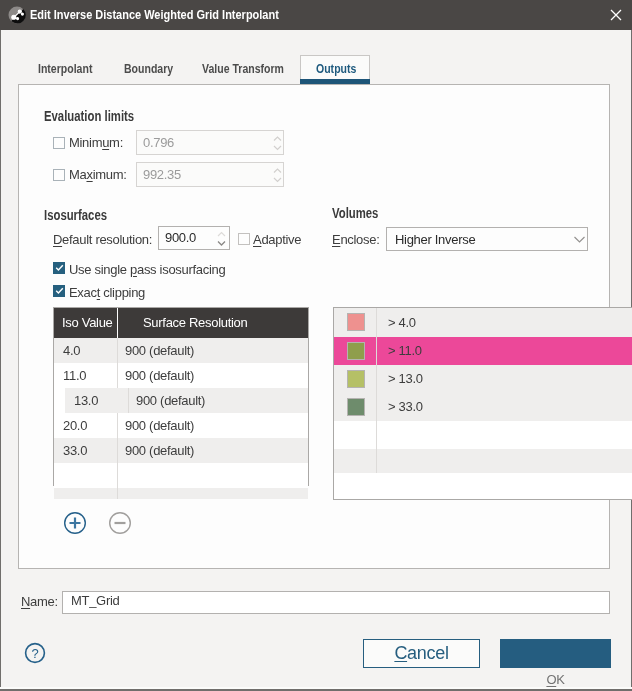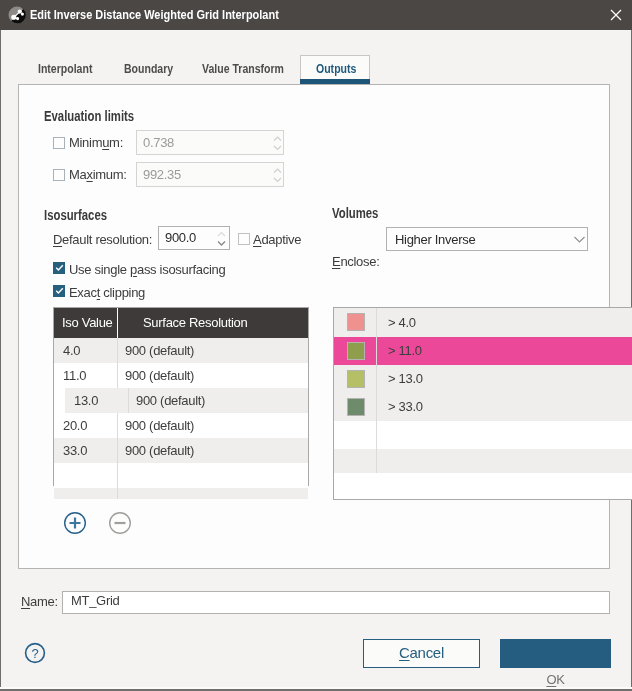--- a/index.html
+++ b/index.html
@@ -55,21 +55,21 @@
 
 <div class="abs" style="left:18px;top:84px;width:592px;height:485px;background:#fdfdfd;border:1px solid #b6b4b2;"></div>
 
 <div class="abs" style="left:300px;top:79px;width:70px;height:5px;background:#1d5578;"></div>
 
 <div class="hdr" style="left:44px;top:109px;">Evaluation limits</div>
 
 <div class="cb" style="left:53px;top:137px;"></div>
 <div class="lbl" style="left:69px;top:136px;">Minim<u>u</u>m:</div>
 <div class="inputdis" style="left:136px;top:130px;width:148px;height:25px;"></div>
-<div class="lbl" style="left:143px;top:136px;color:#9b9b9b;">0.738</div>
+<div class="lbl" style="left:143px;top:136px;color:#9b9b9b;">0.796</div>
 <svg class="abs" style="left:273px;top:134px;" width="9" height="18" viewBox="0 0 9 18">
   <path d="M1 6.5 L4.5 3 L8 6.5" stroke="#d2d0ce" stroke-width="1.2" fill="none"></path>
   <path d="M1 12 L4.5 15.5 L8 12" stroke="#d2d0ce" stroke-width="1.2" fill="none"></path>
 </svg>
 
 <div class="cb" style="left:53px;top:169px;"></div>
 <div class="lbl" style="left:69px;top:168px;">Ma<u>x</u>imum:</div>
 <div class="inputdis" style="left:136px;top:162px;width:148px;height:25px;"></div>
 <div class="lbl" style="left:143px;top:168px;color:#9b9b9b;">992.35</div>
 <svg class="abs" style="left:273px;top:166px;" width="9" height="18" viewBox="0 0 9 18">
@@ -94,21 +94,21 @@
 </svg>
 <div class="lbl" style="left:69px;top:263px;">Use single <u>p</u>ass isosurfacing</div>
 
 <div class="cbc" style="left:53px;top:285px;"></div>
 <svg class="abs" style="left:55px;top:287px;" width="9" height="8" viewBox="0 0 9 8">
   <path d="M1.2 3.8 L3.4 6 L7.8 1.2" stroke="#ffffff" stroke-width="1.4" fill="none"></path>
 </svg>
 <div class="lbl" style="left:69px;top:286px;">Exac<u>t</u> clipping</div>
 
 <div class="hdr" style="left:332px;top:206px;">Volumes</div>
-<div class="lbl" style="left:332px;top:233px;margin-top:22px;"><u>E</u>nclose:</div>
+<div class="lbl" style="left:332px;top:233px;"><u>E</u>nclose:</div>
 <div class="inputbox" style="left:386px;top:227px;width:202px;height:24px;"></div>
 <div class="lbl" style="left:395px;top:233px;color:#2b2b2b;">Higher Inverse</div>
 <svg class="abs" style="left:573px;top:234px;" width="13" height="10" viewBox="0 0 13 10">
   <path d="M1.5 3 L6.5 8 L11.5 3" stroke="#949290" stroke-width="1.2" fill="none"></path>
 </svg>
 
 <div class="abs" style="left:53px;top:307px;width:256px;height:179px;border:1px solid #aaa8a6;background:#ffffff;">
   <div style="height:30px;background:#3d3a39;position:relative;">
     <div class="lbl" style="left:8px;top:8px;color:#ffffff;">Iso Value</div>
     <div style="position:absolute;left:63px;top:0;width:1px;height:30px;background:#fdfdfd;"></div>
@@ -188,15 +188,15 @@
 <div class="lbl" style="left:21px;top:595px;"><u>N</u>ame:</div>
 <div class="inputbox" style="left:62px;top:591px;width:548px;height:23px;background:#ffffff;"></div>
 <div class="lbl" style="left:71px;top:594px;">MT_Grid</div>
 
 <svg class="abs" style="left:24px;top:642px;" width="22" height="22" viewBox="0 0 22 22">
   <circle cx="11" cy="11" r="9.4" fill="none" stroke="#25608a" stroke-width="1.6"></circle>
   <text x="11" y="15.5" font-size="13px" font-family="Liberation Sans" fill="#25608a" text-anchor="middle">?</text>
 </svg>
 
 <div class="abs" style="left:363px;top:639px;width:117px;height:29px;background:#fbfbfa;border:1px solid #265e7f;"></div>
-<div class="abs" style="left:363px;top:639px;width:117px;height:29px;line-height:28px;text-align:center;font-size:15px;letter-spacing:-0.3px;color:#265e7f;"><u>C</u>ancel</div>
+<div class="abs" style="left:363px;top:639px;width:117px;height:29px;line-height:28px;text-align:center;font-size:18px;letter-spacing:-0.3px;color:#265e7f;"><u>C</u>ancel</div>
 <div class="abs" style="left:500px;top:639px;width:111px;height:29px;background:#255d80;"></div>
 <div class="abs" style="left:500px;top:665px;width:111px;height:29px;line-height:29px;text-align:center;font-size:13px;letter-spacing:-0.3px;color:#737373;"><u>O</u>K</div>
 
 </body></html>

